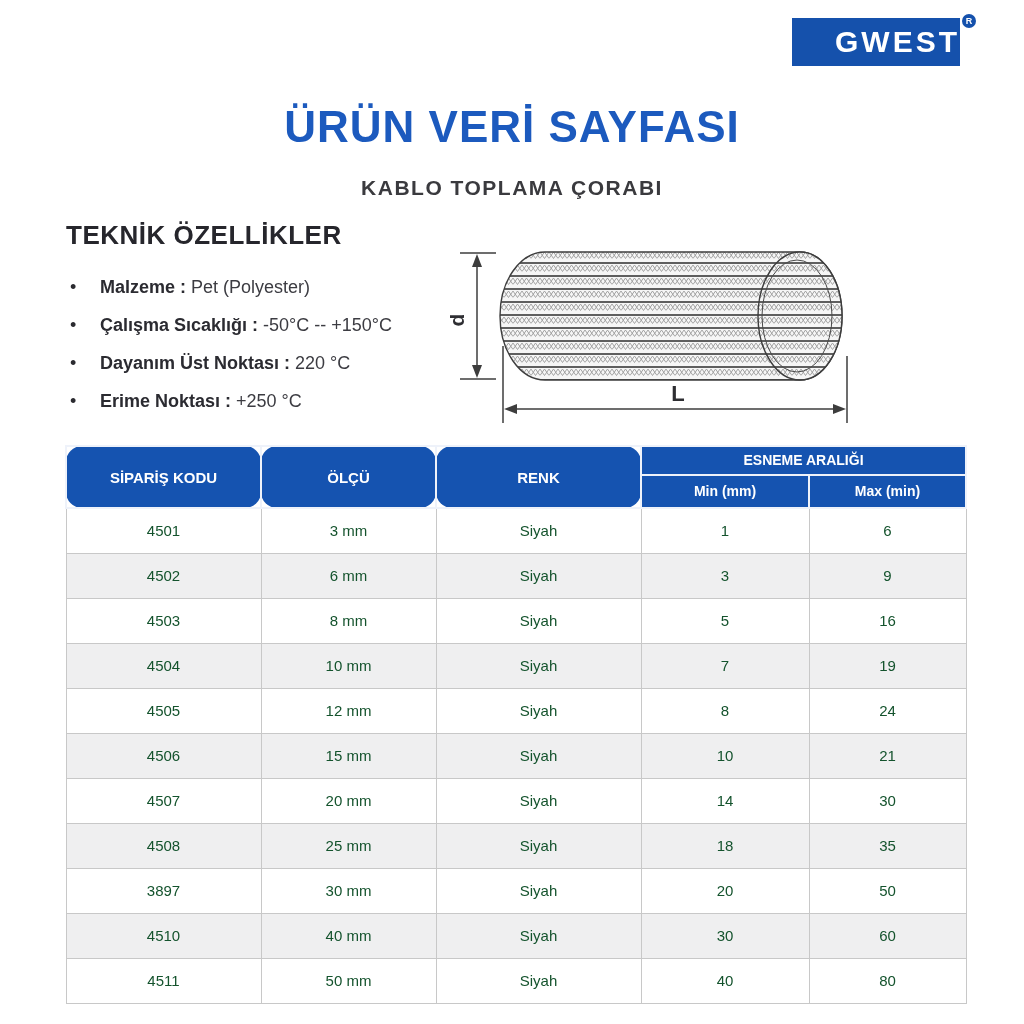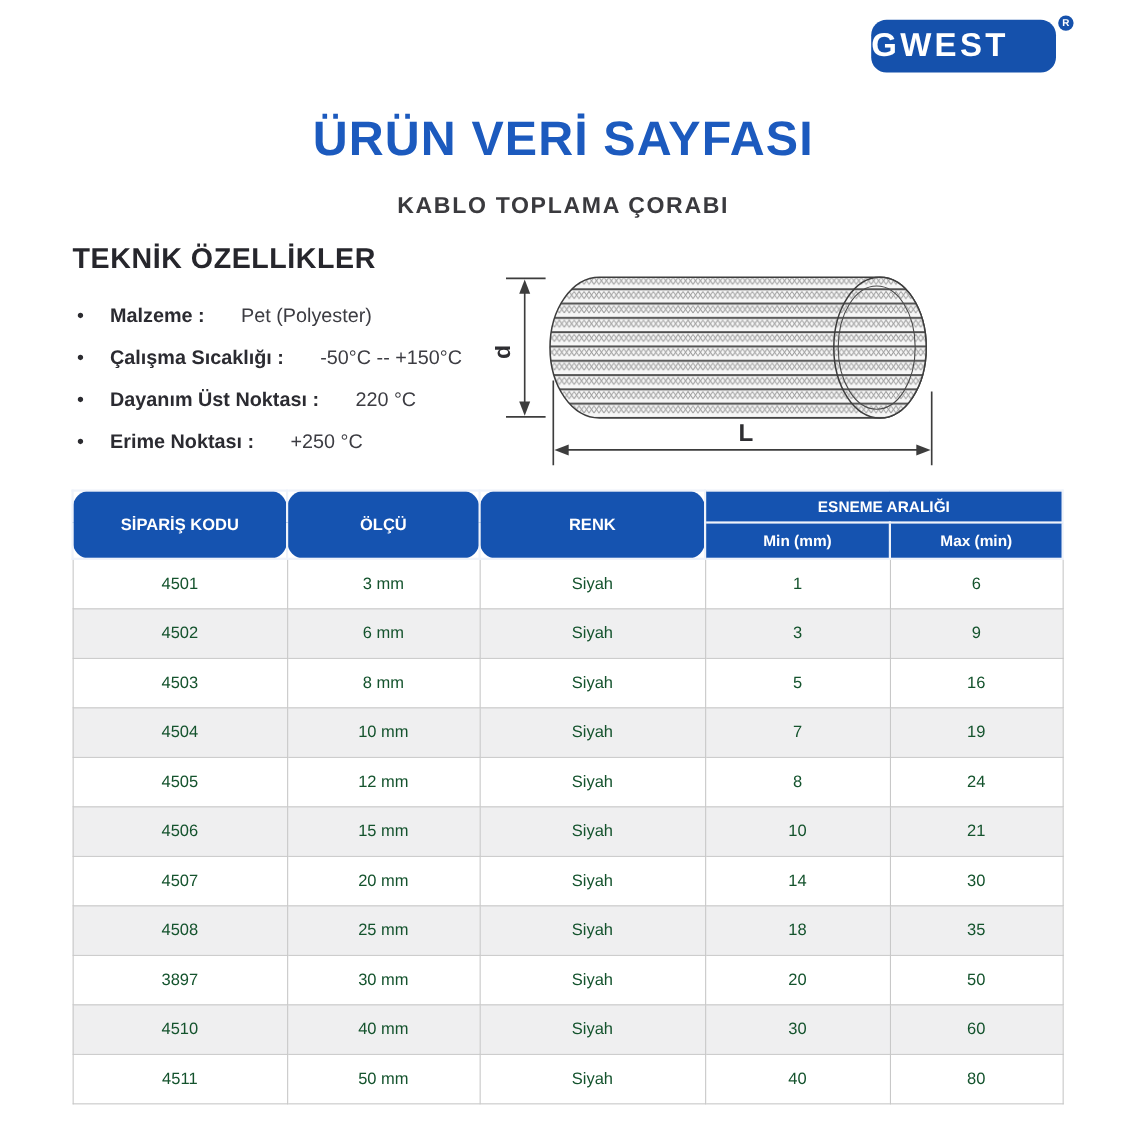--- a/index.html
+++ b/index.html
@@ -2,43 +2,43 @@
 <html><head>
 <meta charset="utf-8">
 <style>
   * { margin:0; padding:0; box-sizing:border-box; }
   html,body { width:1024px; height:1024px; background:#ffffff;
     font-family:"Liberation Sans", sans-serif; }
   .page { position:relative; width:1024px; height:1024px; background:#fff; overflow:hidden; }
 
   
   .logo-wrap { position:absolute; top:18px; left:792px; }
-  .logo-box { width:168px; height:48px; background:#1551ac; border-radius:14px;
-    display:flex; align-items:center; justify-content:flex-start; }
+  .logo-box { width:168px; height:48px; background:#1551ac; border-radius:0;
+    display:flex; align-items:center; justify-content:flex-end; }
   .logo-text { color:#ffffff; font-weight:bold; font-size:30px; letter-spacing:3px; }
   .logo-reg { position:absolute; top:-4px; left:170px; width:14px; height:14px;
     background:#1551ac; color:#fff; border-radius:50%; font-size:9px; font-weight:bold;
     display:flex; align-items:center; justify-content:center; }
 
   
   .title { position:absolute; top:102px; left:0; width:100%; text-align:center;
     font-size:44px; font-weight:bold; color:#1c5abe; letter-spacing:1px; }
   .subtitle { position:absolute; top:176px; left:0; width:100%; text-align:center;
     font-size:21px; font-weight:bold; color:#3a3a3e; letter-spacing:1.5px; }
 
   
   .specs { position:absolute; left:66px; top:220px; width:380px; }
   .specs-heading { font-size:26px; font-weight:bold; color:#26262c; letter-spacing:.5px; }
   .specs-list { list-style:none; margin-top:26px; }
   .specs-item { position:relative; padding-left:34px; margin-bottom:17px;
     font-size:18px; color:#35353b; }
   .specs-item::before { content:"•"; position:absolute; left:4px; top:0;
     color:#2b2b30; font-size:18px; }
   .spec-label { font-weight:bold; color:#2b2b31; }
-  .spec-value { font-weight:normal; color:#3c3c42;margin-left:28px; }
+  .spec-value { font-weight:normal; color:#3c3c42; }
 
   
   .diagram { position:absolute; left:450px; top:236px; }
 
   
   .data-table { position:absolute; left:65px; top:445px; width:900px;
     border-collapse:collapse; table-layout:fixed; }
   .data-table thead th { background:#1553b0; color:#ffffff; font-weight:bold;
     border:2px solid #eef2fa; }
   .th-main { font-size:15px; height:62px;border-radius:16px; }

